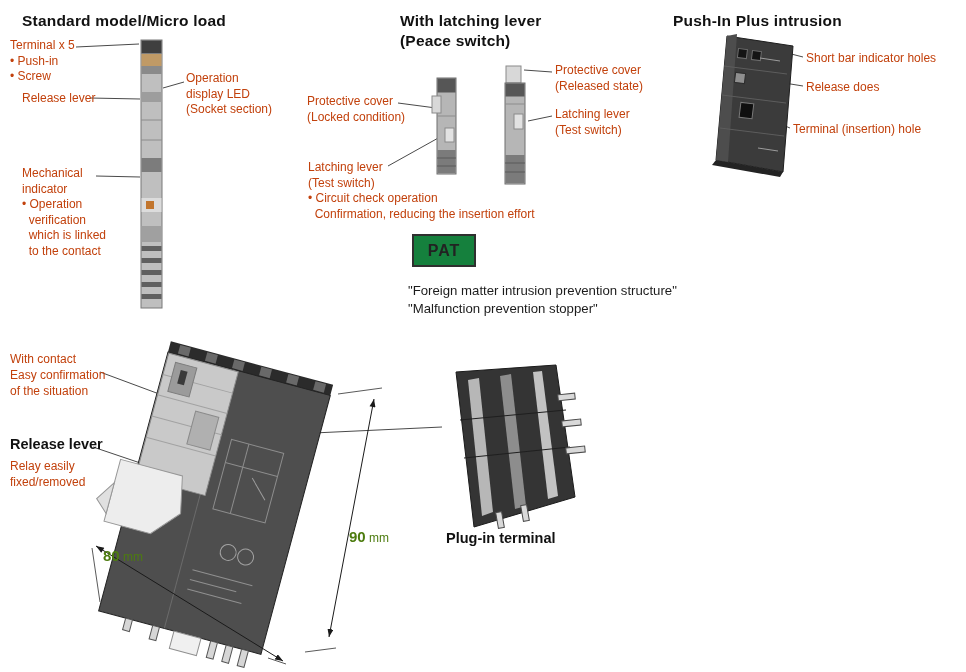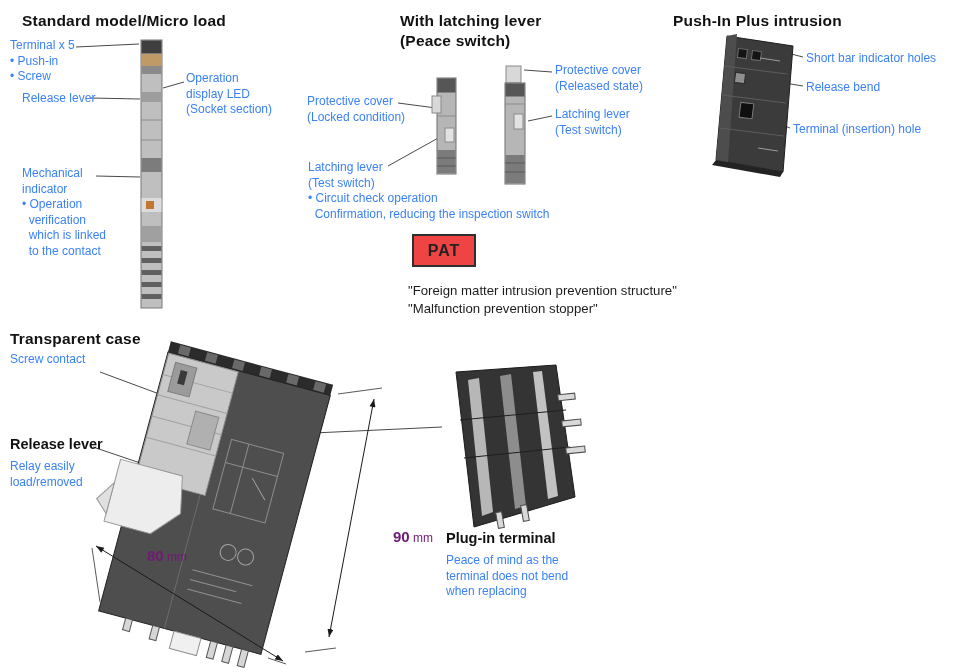--- a/index.html
+++ b/index.html
@@ -2,26 +2,26 @@
 <html><head>
 <meta charset="utf-8">
 <style>
   * { margin:0; padding:0; box-sizing:border-box; }
   html,body { background:#fff; }
   body { font-family:"Liberation Sans", sans-serif; }
   .page { position:relative; width:966px; height:672px; background:#fff; overflow:hidden; }
   .abs { position:absolute; }
   .h1 { font-size:15.5px; font-weight:700; color:#111; white-space:pre-line; line-height:20px; letter-spacing:.2px; }
   .h2 { font-size:14.5px; font-weight:700; color:#111; }
-  .label { font-size:12px; line-height:15.5px; color:#3b82f6; white-space:pre-wrap; }
+  .label { font-size:12px; line-height:15.5px; color:#c2410c; white-space:pre-wrap; }
   .quote { font-size:13.2px; color:#1c1c1c; }
-  .dim { font-size:12px; color:#701a75;margin-left:44px; }
+  .dim { font-size:12px; color:#4d7c0f; }
   .dim b { font-size:15px; font-weight:700; }
   .pat-box { width:64px; height:33px; border:2px solid #2f2f2f; display:flex; align-items:center; justify-content:center;
-             font-size:16px; font-weight:700; color:#222; letter-spacing:1px; background:#ef4444; }
+             font-size:16px; font-weight:700; color:#222; letter-spacing:1px; background:#15803d; }
   svg.overlay { position:absolute; left:0; top:0; }
 </style>
 </head>
 <body>
 
 <div class="page">
 
   <svg class="overlay" width="966" height="672" viewBox="0 0 966 672">
     <defs>
       <marker id="ah" markerWidth="9" markerHeight="7" refX="8" refY="3" orient="auto" markerUnits="userSpaceOnUse">
@@ -187,40 +187,38 @@
   which is linked
   to the contact</div>
 
   <div class="abs h1" style="left:400px;top:11px">With latching lever
 (Peace switch)</div>
   <div class="abs label" style="left:307px;top:94px">Protective cover
 (Locked condition)</div>
   <div class="abs label" style="left:308px;top:160px">Latching lever
 (Test switch)</div>
   <div class="abs label" style="left:308px;top:191px">• Circuit check operation
-  Confirmation, reducing the inspection switch</div>
+  Confirmation, reducing the insertion effort</div>
   <div class="abs label" style="left:555px;top:63px">Protective cover
 (Released state)</div>
   <div class="abs label" style="left:555px;top:107px">Latching lever
 (Test switch)</div>
   <div class="abs pat-box" style="left:412px;top:234px">PAT</div>
   <div class="abs quote" style="left:408px;top:283px">"Foreign matter intrusion prevention structure"</div>
   <div class="abs quote" style="left:408px;top:301px">"Malfunction prevention stopper"</div>
 
   <div class="abs h1" style="left:673px;top:11px">Push-In Plus intrusion</div>
   <div class="abs label" style="left:806px;top:51px">Short bar indicator holes</div>
-  <div class="abs label" style="left:806px;top:80px">Release bend</div>
+  <div class="abs label" style="left:806px;top:80px">Release does</div>
   <div class="abs label" style="left:793px;top:122px">Terminal (insertion) hole</div>
 
-  <div class="abs h1" style="left:10px;top:329px">Transparent case</div>
-  <div class="abs label" style="left:10px;top:352px">Screw contact</div>
+  <div class="abs label" style="left:10px;top:352px">With contact</div>
+  <div class="abs label" style="left:10px;top:368px">Easy confirmation
+of the situation</div>
   <div class="abs h2" style="left:10px;top:436px">Release lever</div>
   <div class="abs label" style="left:10px;top:459px">Relay easily
-load/removed</div>
+fixed/removed</div>
   <div class="abs dim" style="left:349px;top:528px"><b>90</b> <span>mm</span></div>
   <div class="abs dim" style="left:103px;top:547px"><b>80</b> <span>mm</span></div>
 
   <div class="abs h2" style="left:446px;top:530px">Plug-in terminal</div>
-  <div class="abs label" style="left:446px;top:553px">Peace of mind as the
-terminal does not bend
-when replacing</div>
 
 </div>
 
 </body></html>

